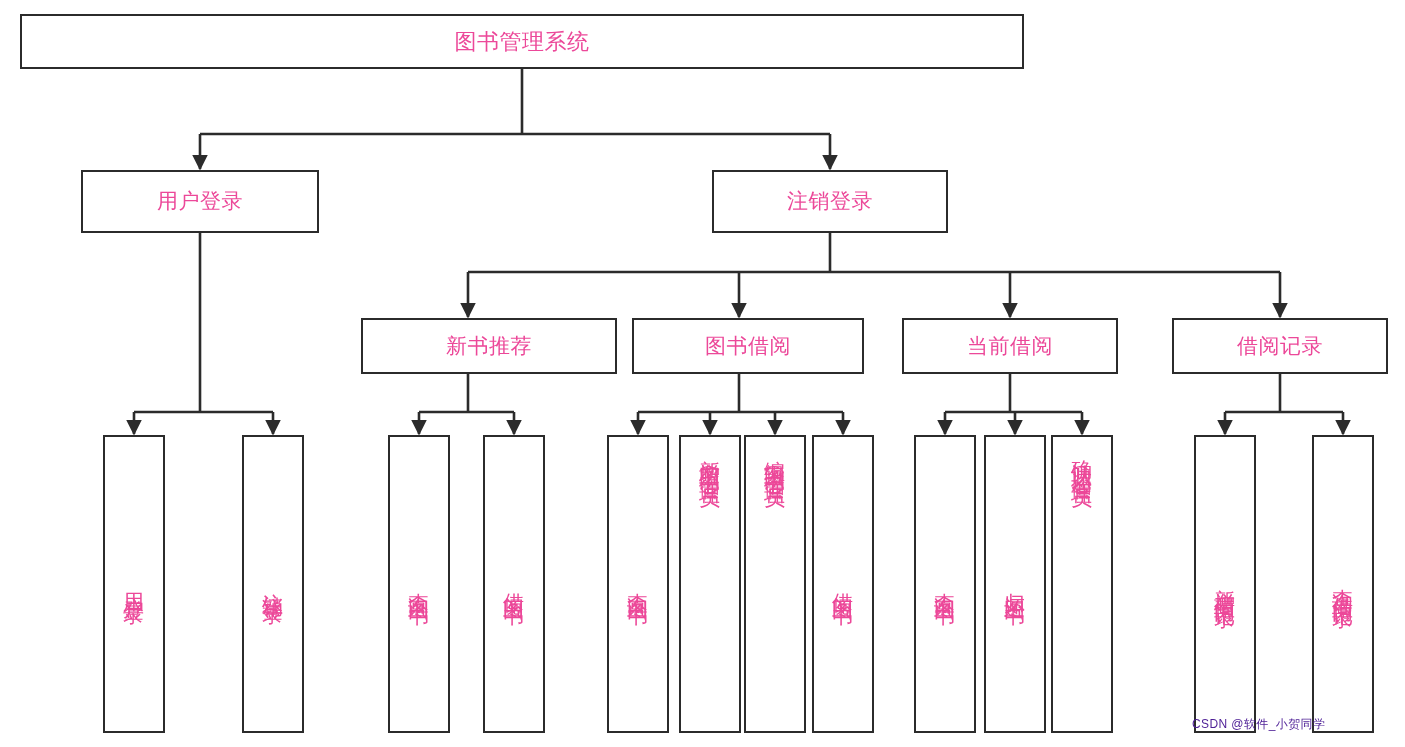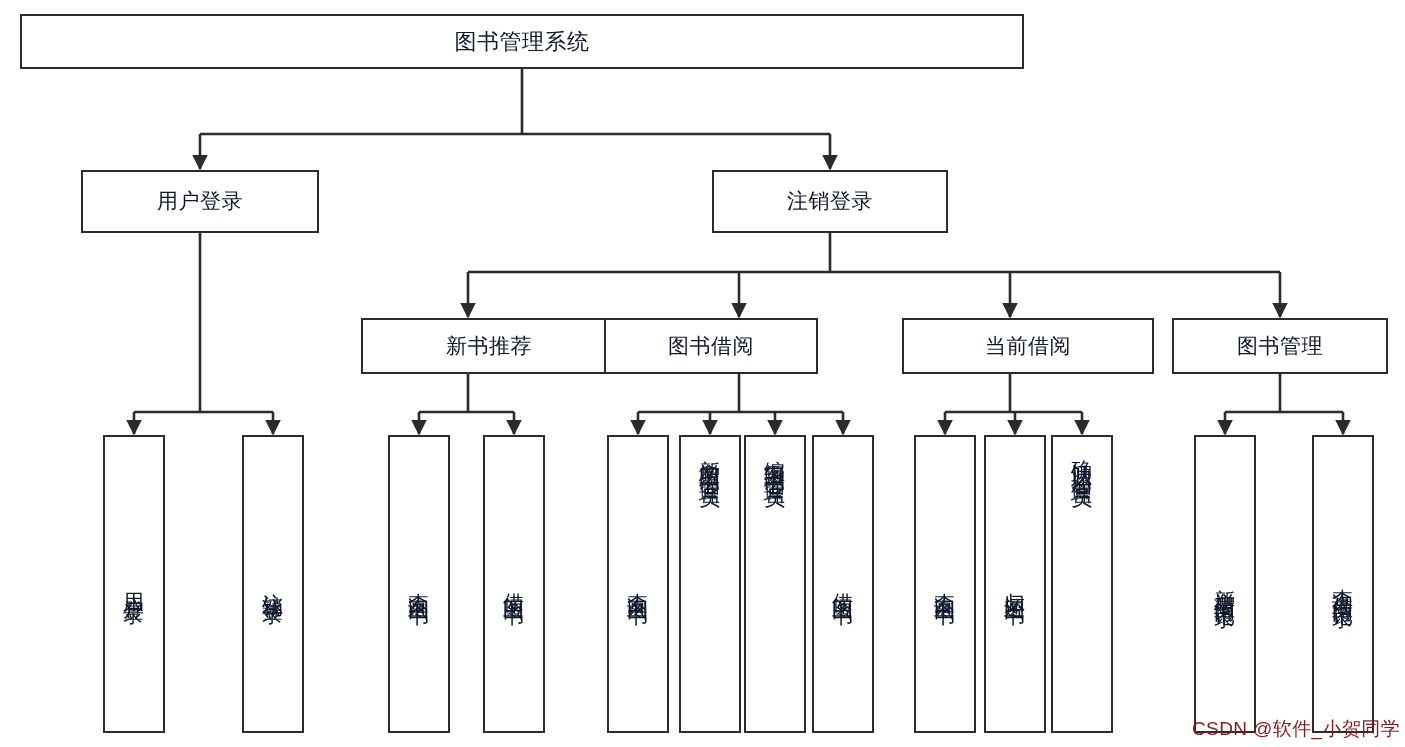--- a/index.html
+++ b/index.html
@@ -31,21 +31,21 @@
     position: absolute;
     box-sizing: border-box;
     background: #ffffff;
     border: 2.4px solid #2b2b2b;
     display: flex;
     align-items: center;
     justify-content: center;
     overflow: hidden;
   }
   .node-label {
-    color: #0f172a;
+    color: #ec4899;
     line-height: 1.18;
     text-align: center;
     white-space: nowrap;
     letter-spacing: 0.5px;
   }
   .level-0 .node-label { font-size: 22px; }
   .level-1 .node-label { font-size: 21px; }
   .level-2 .node-label { font-size: 21px; }
   .level-3 {
     align-items: flex-start;
@@ -55,22 +55,22 @@
     font-size: 21px;
     writing-mode: vertical-rl;
     text-orientation: upright;
     letter-spacing: 4px;
     line-height: 1;
     white-space: nowrap;
   }
   .leaf-center { align-items: center; padding-top: 0; }
   .watermark {
     position: absolute;
-    color: #7f1d1d;
-    font-size: 19px;
+    color: #4c1d95;
+    font-size: 12px;
     white-space: nowrap;
     letter-spacing: 0.4px;
   }
 </style>
 </head>
 <body>
 
 <div id="diagram-root">
 
   <svg class="wires" viewBox="0 0 1405 747" xmlns="http://www.w3.org/2000/svg">
@@ -122,28 +122,28 @@
       </div>
       <div class="node level-1" style="left: 81px; top: 170px; width: 238px; height: 63px;">
         <span class="node-label">用户登录</span>
       </div>
       <div class="node level-1" style="left: 712px; top: 170px; width: 236px; height: 63px;">
         <span class="node-label">注销登录</span>
       </div>
       <div class="node level-2" style="left: 361px; top: 318px; width: 256px; height: 56px;">
         <span class="node-label">新书推荐</span>
       </div>
-      <div class="node level-2" style="left: 604px; top: 318px; width: 214px; height: 56px;">
+      <div class="node level-2" style="left: 632px; top: 318px; width: 232px; height: 56px;">
         <span class="node-label">图书借阅</span>
       </div>
-      <div class="node level-2" style="left: 902px; top: 318px; width: 252px; height: 56px;">
+      <div class="node level-2" style="left: 902px; top: 318px; width: 216px; height: 56px;">
         <span class="node-label">当前借阅</span>
       </div>
       <div class="node level-2" style="left: 1172px; top: 318px; width: 216px; height: 56px;">
-        <span class="node-label">图书管理</span>
+        <span class="node-label">借阅记录</span>
       </div>
       <div class="node level-3 leaf-center" style="left: 103px; top: 435px; width: 62px; height: 298px;">
         <span class="node-label">用户登录</span>
       </div>
       <div class="node level-3 leaf-center" style="left: 242px; top: 435px; width: 62px; height: 298px;">
         <span class="node-label">注销登录</span>
       </div>
       <div class="node level-3 leaf-center" style="left: 388px; top: 435px; width: 62px; height: 298px;">
         <span class="node-label">查询图书</span>
       </div>

